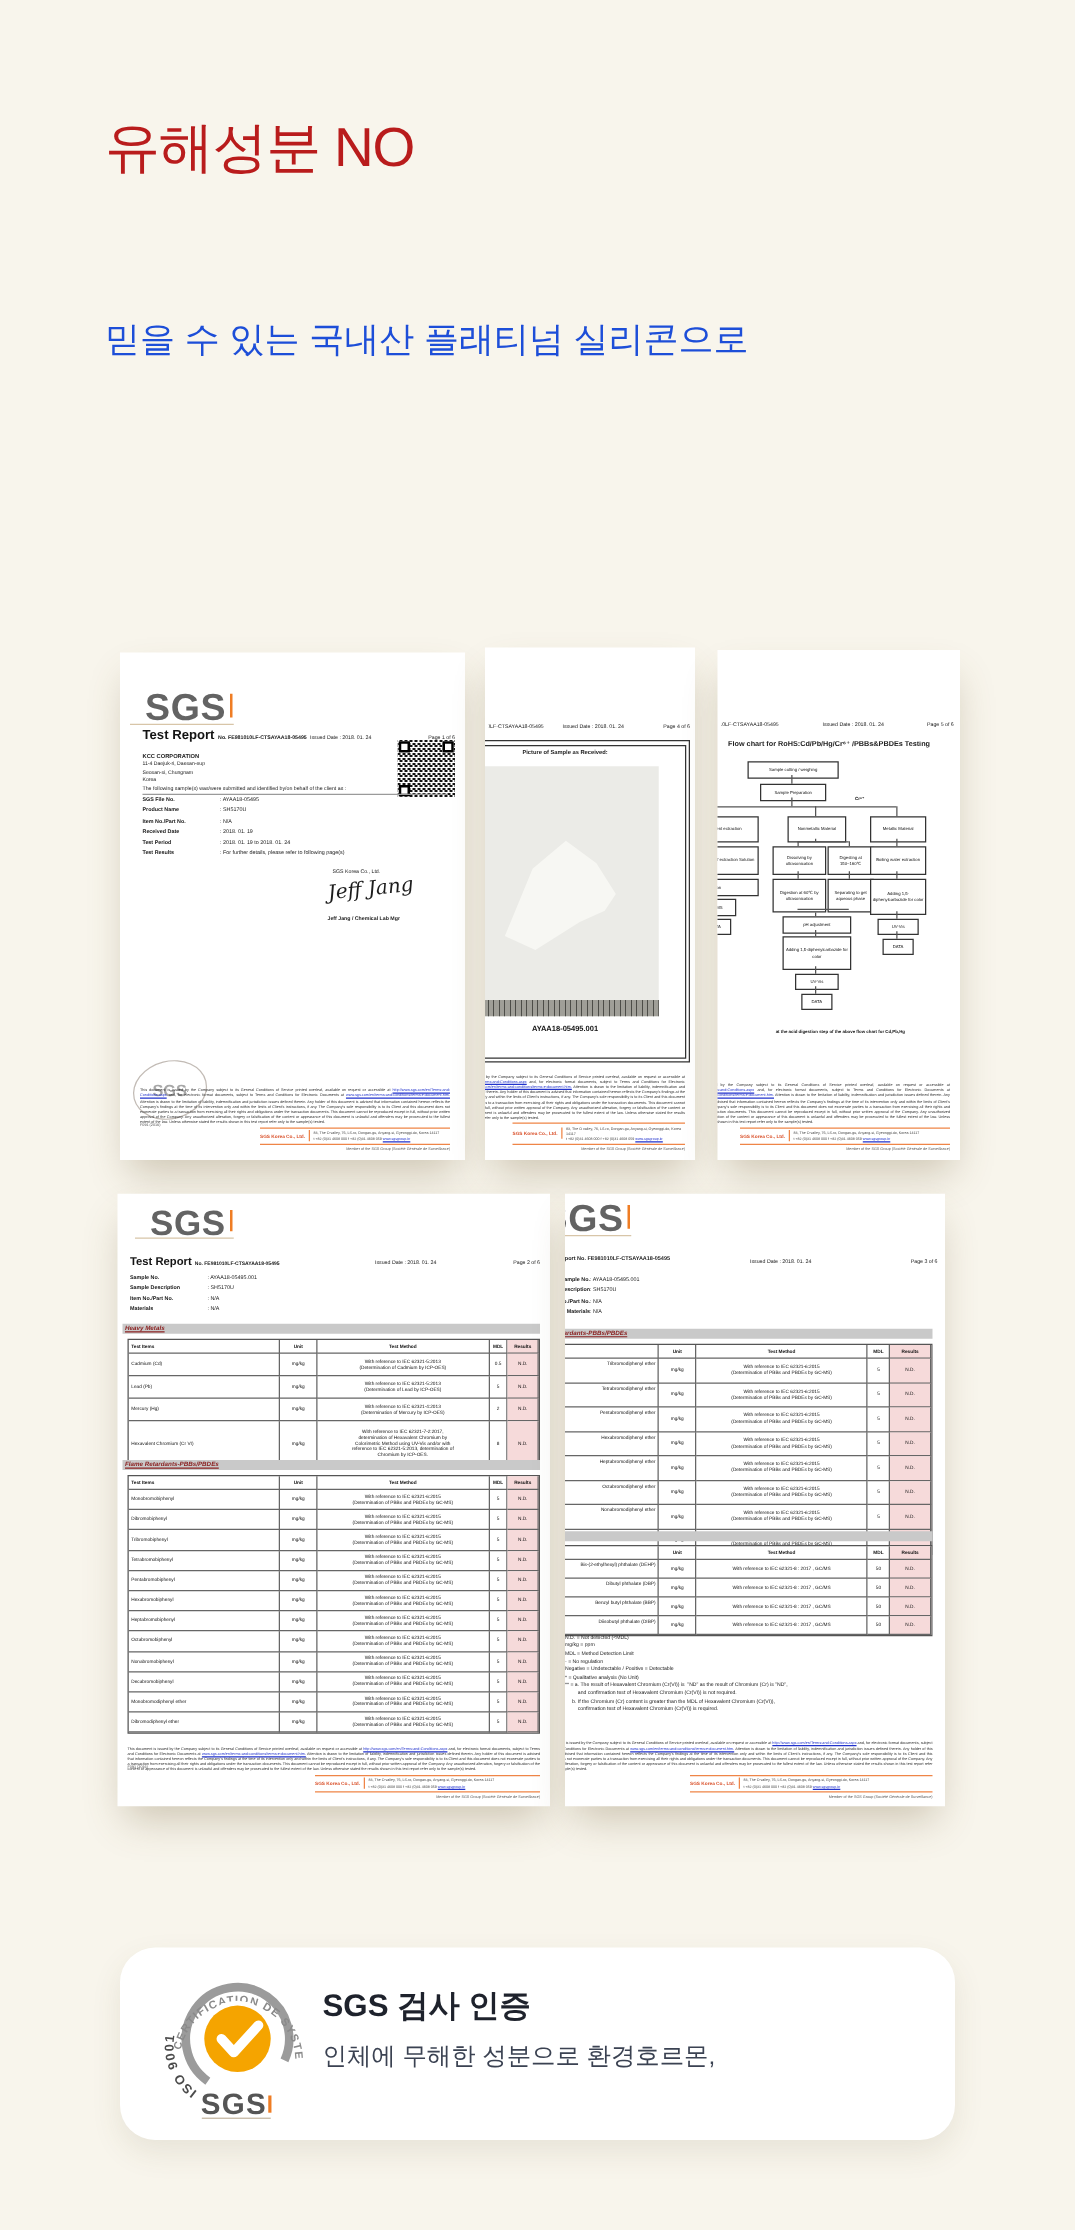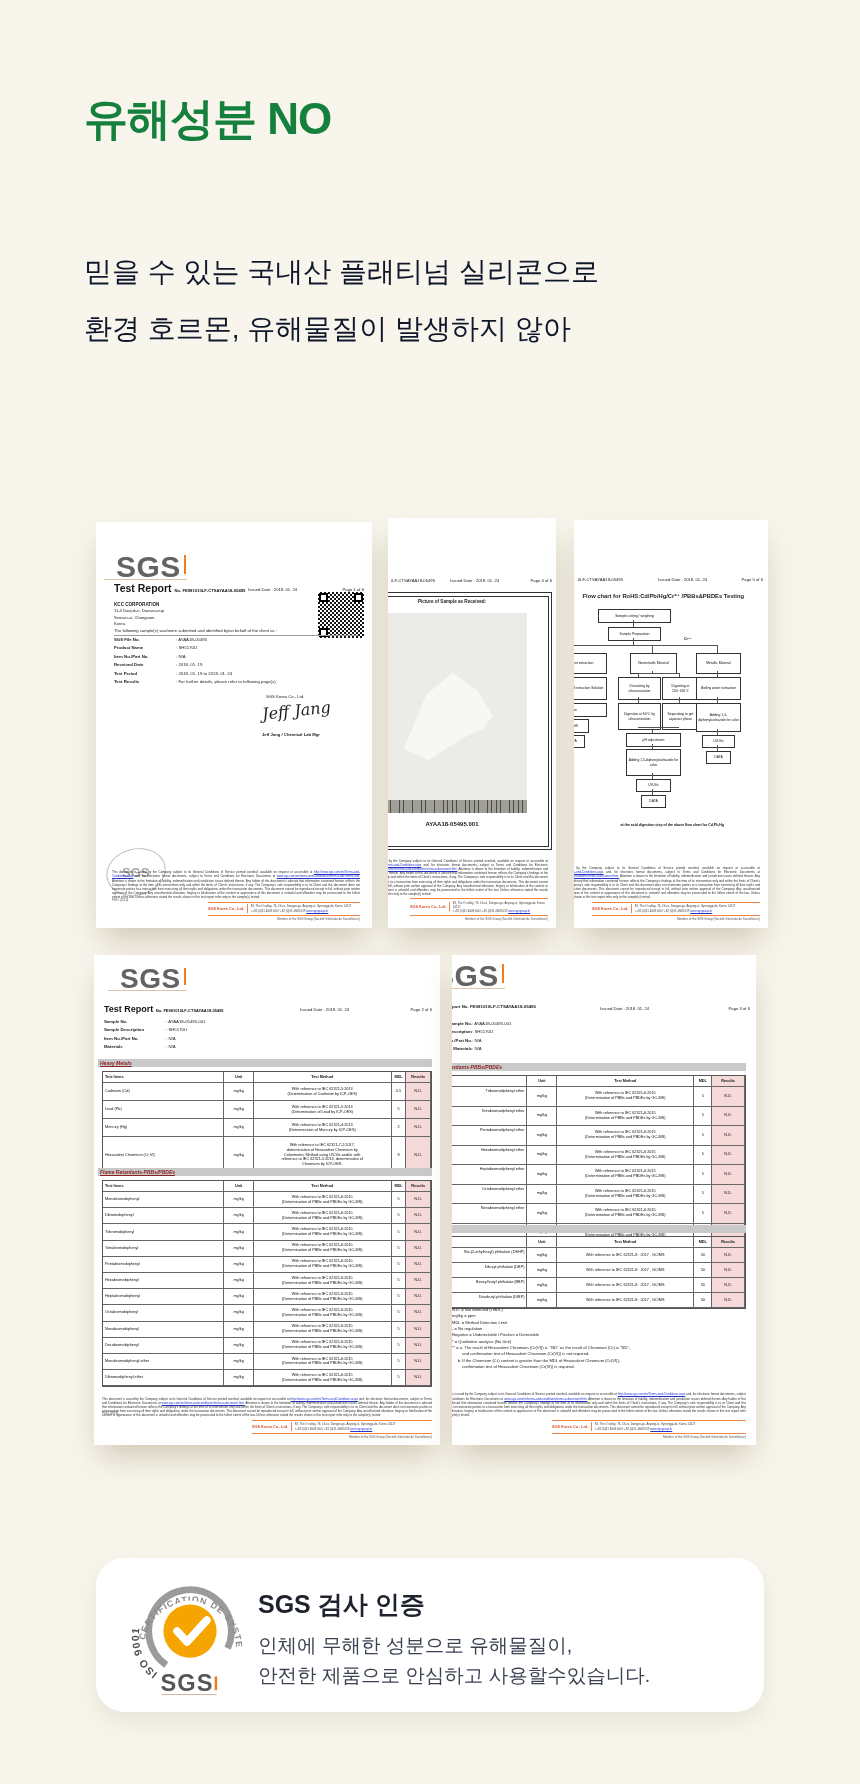--- a/index.html
+++ b/index.html
@@ -1,21 +1,21 @@
 <!DOCTYPE html>
 <html><head>
 <meta charset="utf-8">
 <style>
   html,body{margin:0;padding:0;background:#f8f5ec;}
   .canvas{position:relative;width:860px;height:1784px;margin:0 auto;background:#f8f5ec;overflow:hidden;
           font-family:"Liberation Sans","DejaVu Sans",sans-serif;color:#222;}
   
-  .intro-title{position:absolute;left:84px;top:86px;font-size:44px;line-height:66px;font-weight:700;
-               color:#15803d;letter-spacing:-1px;}
-  .intro-body{position:absolute;left:84px;top:243px;font-size:28px;line-height:57px;color:#0f172a;}
+  .intro-title{position:absolute;left:84px;top:86px;font-size:44px;line-height:66px;font-weight:400;
+               color:#b91c1c;letter-spacing:-1px;}
+  .intro-body{position:absolute;left:84px;top:243px;font-size:28px;line-height:57px;color:#1d4ed8;}
   
   .page{position:absolute;background:#fff;overflow:hidden;box-shadow:0 16px 30px -6px rgba(110,90,50,.30);}
   .row1{position:absolute;left:96px;top:518px;width:672px;height:412px;}
   #p1{left:0;top:4px;width:276px;height:406px;}
   #p2{left:292px;top:0;width:168px;height:410px;}
   #p3{left:478px;top:2px;width:194px;height:408px;}
   .row2{position:absolute;left:94px;top:955px;width:672px;height:490px;}
   #q1{left:0;top:0;width:346px;height:490px;}
   #q2{left:358px;top:0;width:304px;height:490px;}
   
@@ -96,21 +96,20 @@
 </head>
 <body>
 
 <div class="canvas">
 
   <div class="intro-title">
     <div>유해성분 NO</div>
   </div>
   <div class="intro-body">
     <div>믿을 수 있는 국내산 플래티넘 실리콘으로</div>
-    <div>환경 호르몬, 유해물질이 발생하지 않아</div>
   </div>
 
   <div class="row1">
 
     <div class="page" id="p1">
       <div class="sgs-logo" style="left:20px;top:28px;font-size:30px;">
         <span class="base"></span><span>SGS</span><span class="tick"></span>
       </div>
       <div style="position:absolute;left:18px;top:60px;font-size:10.5px;" class="tr-label">
         <span>Test Report</span>
@@ -634,17 +633,16 @@
       </text>
       <circle cx="65" cy="62" r="31" fill="#ffffff"></circle>
       <circle cx="65" cy="62" r="27" fill="#f5a400"></circle>
       <path d="M 52,62 l 10,11 l 20,-22" stroke="#ffffff" stroke-width="8" fill="none" stroke-linecap="round" stroke-linejoin="round"></path>
       <rect x="38" y="102" width="54" height="28" fill="#ffffff"></rect>
       <rect x="36" y="126" width="56" height="1" fill="#c2b49e"></rect>
       <rect x="90" y="108" width="2.6" height="14" fill="#ef7d24"></rect>
       <text x="62" y="123" text-anchor="middle" font-size="24" font-weight="700" fill="#555555" letter-spacing="1">SGS</text>
     </svg>
     <div class="badge-h">SGS 검사 인증</div>
-    <div class="badge-t" style="top:72px;">인체에 무해한 성분으로 유해물질이,</div>
-    <div class="badge-t" style="top:102px;">안전한 제품으로 안심하고 사용할수있습니다.</div>
+    <div class="badge-t" style="top:72px;">인체에 무해한 성분으로 환경호르몬,</div>
   </div>
 
 </div>
 
 </body></html>

